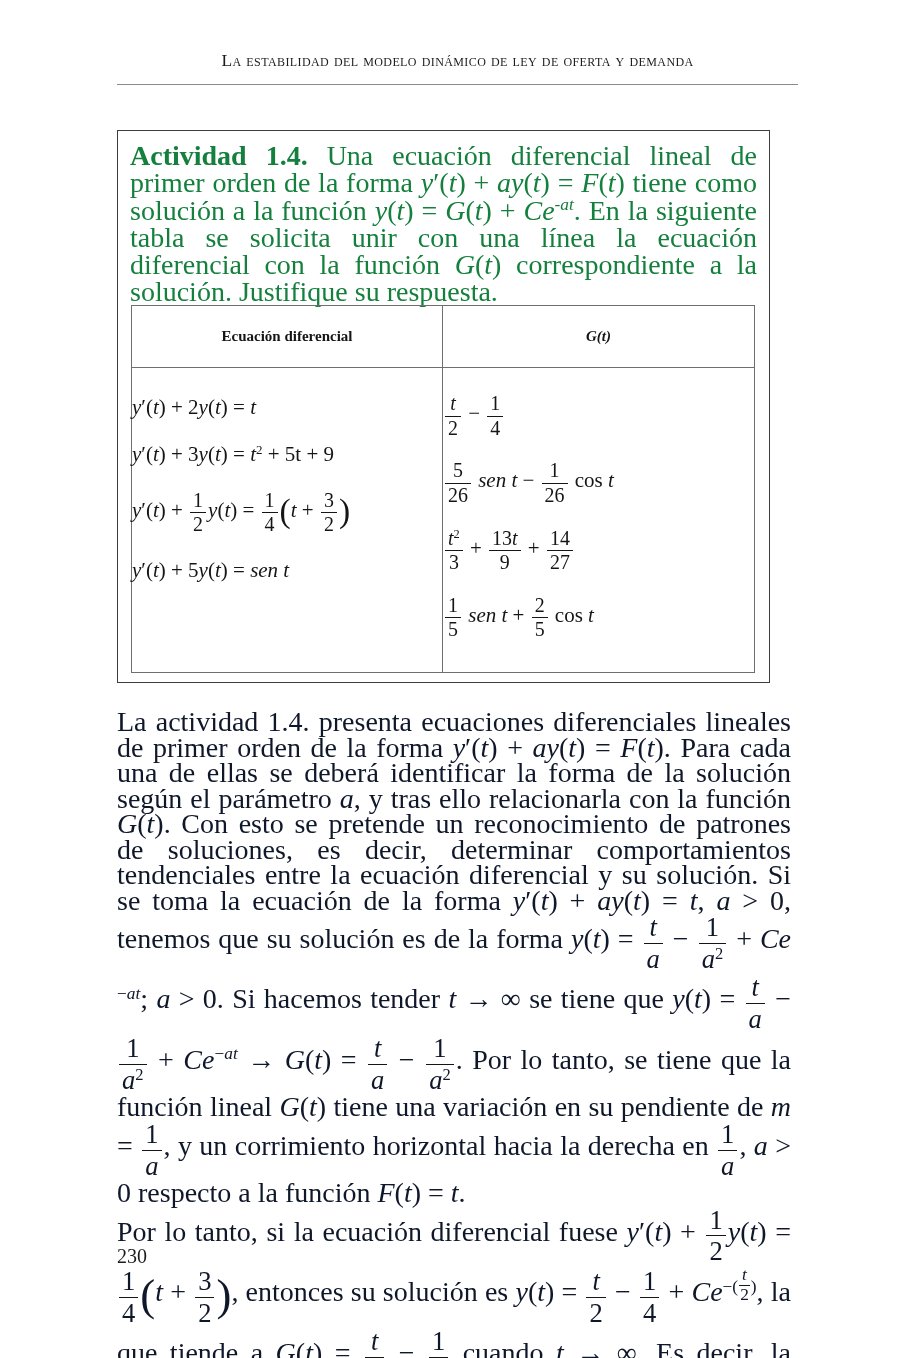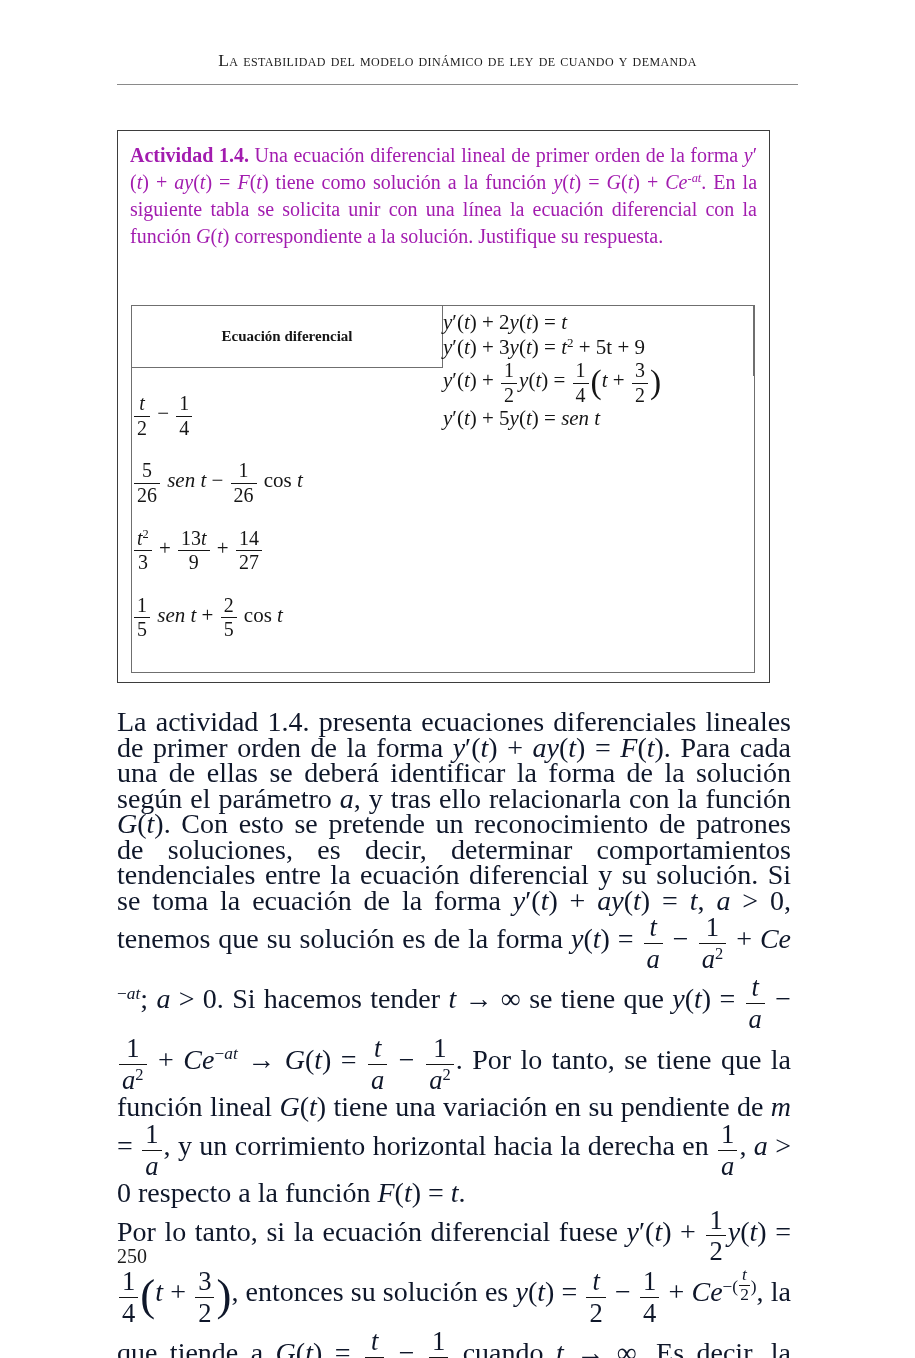--- a/index.html
+++ b/index.html
@@ -17,21 +17,21 @@
     position:absolute; left:117px; top:84px; width:681px; height:0;
     border-top:1.6px solid #8a8a8a;
   }
   
   .activity-box {
     position:absolute; left:117px; top:130px; width:653px; height:553px;
     border:1.8px solid #3d3d3d; box-sizing:border-box; background:#fff;
   }
   .activity-text {
     position:absolute; left:12px; right:12px; top:11px;
-    font-size:20px; line-height:27px; text-align:justify; color:#a21caf;
+    font-size:28px; line-height:27px; text-align:justify; color:#15803d;
   }
   
   .match-table {
     position:absolute; left:13px; top:174px; width:624px; height:368px;
     border:1px solid #6f6f6f; box-sizing:border-box;
     display:grid; grid-template-columns:1fr 1fr; grid-template-rows:62px 1fr;
   }
   .cell { box-sizing:border-box; }
   .th {
     display:flex; align-items:center; justify-content:center;
@@ -73,28 +73,29 @@
   }
   .page-number {
     position:absolute; left:117px; top:1245px; font-size:20px; color:#1c1c1c;
   }
 </style>
 </head>
 <body>
 
 <div class="page">
 
-  <div class="running-head">La estabilidad del modelo dinámico de ley de cuando y demanda</div>
+  <div class="running-head">La estabilidad del modelo dinámico de ley de oferta y demanda</div>
   <div class="head-rule"></div>
 
   <div class="activity-box">
     <div class="activity-text"><span class="mb">Actividad 1.4.</span><span> Una ecuación diferencial lineal de primer orden de la forma </span><span class="mi">y</span><span>′(</span><span class="mi">t</span><span>) + </span><span class="mi">ay</span><span>(</span><span class="mi">t</span><span>) = </span><span class="mi">F</span><span>(</span><span class="mi">t</span><span>) tiene como solución a la función </span><span class="mi">y</span><span>(</span><span class="mi">t</span><span>) = </span><span class="mi">G</span><span>(</span><span class="mi">t</span><span>) + </span><span class="mi">Ce</span><span class="sup"><span class="mi">-at</span></span><span>. En la siguiente tabla se solicita unir con una línea la ecuación diferencial con la función </span><span class="mi">G</span><span>(</span><span class="mi">t</span><span>) correspondiente a la solución. Justifique su respuesta.</span></div>
 
     <div class="match-table">
       <div class="cell th col-divider">Ecuación diferencial</div>
+      <div class="cell th th-right">G(t)</div>
 
       <div class="cell td td-left col-divider">
         <div class="eq"><span class="mi">y</span><span>′(</span><span class="mi">t</span><span>) + 2</span><span class="mi">y</span><span>(</span><span class="mi">t</span><span>) = </span><span class="mi">t</span></div>
         <div class="eq"><span class="mi">y</span><span>′(</span><span class="mi">t</span><span>) + 3</span><span class="mi">y</span><span>(</span><span class="mi">t</span><span>) = </span><span class="mi">t</span><span class="sup"><span>2</span></span><span> + 5t + 9</span></div>
         <div class="eq"><span class="mi">y</span><span>′(</span><span class="mi">t</span><span>) + </span><span class="frac"><span class="num"><span>1</span></span><span class="den"><span>2</span></span></span><span class="mi">y</span><span>(</span><span class="mi">t</span><span>) = </span><span class="frac"><span class="num"><span>1</span></span><span class="den"><span>4</span></span></span><span class="bigp">(</span><span class="mi">t</span><span> + </span><span class="frac"><span class="num"><span>3</span></span><span class="den"><span>2</span></span></span><span class="bigp">)</span></div>
         <div class="eq"><span class="mi">y</span><span>′(</span><span class="mi">t</span><span>) + 5</span><span class="mi">y</span><span>(</span><span class="mi">t</span><span>) = </span><span class="mi">sen t</span></div>
       </div>
 
       <div class="cell td td-right">
         <div class="eq"><span class="frac"><span class="num"><span class="mi">t</span></span><span class="den"><span>2</span></span></span><span> − </span><span class="frac"><span class="num"><span>1</span></span><span class="den"><span>4</span></span></span></div>
@@ -103,15 +104,15 @@
         <div class="eq"><span class="frac"><span class="num"><span>1</span></span><span class="den"><span>5</span></span></span><span class="mi"> sen t</span><span> + </span><span class="frac"><span class="num"><span>2</span></span><span class="den"><span>5</span></span></span><span> cos </span><span class="mi">t</span></div>
       </div>
     </div>
   </div>
 
   <div class="bodytext">
     <p><span>La actividad 1.4. presenta ecuaciones diferenciales lineales de primer orden de la forma </span><span class="mi">y</span><span>′(</span><span class="mi">t</span><span>) + </span><span class="mi">ay</span><span>(</span><span class="mi">t</span><span>) = </span><span class="mi">F</span><span>(</span><span class="mi">t</span><span>). Para cada una de ellas se deberá identificar la forma de la solución según el parámetro </span><span class="mi">a</span><span>, y tras ello relacionarla con la función </span><span class="mi">G</span><span>(</span><span class="mi">t</span><span>). Con esto se pretende un reconocimiento de patrones de soluciones, es decir, determinar comportamientos tendenciales entre la ecuación diferencial y su solución. Si se toma la ecuación de la forma </span><span class="mi">y</span><span>′(</span><span class="mi">t</span><span>) + </span><span class="mi">ay</span><span>(</span><span class="mi">t</span><span>) = </span><span class="mi">t</span><span>, </span><span class="mi">a</span><span> &gt; 0, tenemos que su solución es de la forma </span><span class="mi">y</span><span>(</span><span class="mi">t</span><span>) = </span><span class="frac"><span class="num"><span class="mi">t</span></span><span class="den"><span class="mi">a</span></span></span><span> − </span><span class="frac"><span class="num"><span>1</span></span><span class="den"><span class="mi">a</span><span class="sup"><span>2</span></span></span></span><span> + </span><span class="mi">Ce</span><span class="sup"><span>−</span><span class="mi">at</span></span><span>; </span><span class="mi">a</span><span> &gt; 0. Si hacemos tender </span><span class="mi">t</span><span> → ∞ se tiene que </span><span class="mi">y</span><span>(</span><span class="mi">t</span><span>) = </span><span class="frac"><span class="num"><span class="mi">t</span></span><span class="den"><span class="mi">a</span></span></span><span> − </span><span class="frac"><span class="num"><span>1</span></span><span class="den"><span class="mi">a</span><span class="sup"><span>2</span></span></span></span><span> + </span><span class="mi">Ce</span><span class="sup"><span>−</span><span class="mi">at</span></span><span> → </span><span class="mi">G</span><span>(</span><span class="mi">t</span><span>) = </span><span class="frac"><span class="num"><span class="mi">t</span></span><span class="den"><span class="mi">a</span></span></span><span> − </span><span class="frac"><span class="num"><span>1</span></span><span class="den"><span class="mi">a</span><span class="sup"><span>2</span></span></span></span><span>. Por lo tanto, se tiene que la función lineal </span><span class="mi">G</span><span>(</span><span class="mi">t</span><span>) tiene una variación en su pendiente de </span><span class="mi">m</span><span> = </span><span class="frac"><span class="num"><span>1</span></span><span class="den"><span class="mi">a</span></span></span><span>, y un corrimiento horizontal hacia la derecha en </span><span class="frac"><span class="num"><span>1</span></span><span class="den"><span class="mi">a</span></span></span><span>, </span><span class="mi">a</span><span> &gt; 0 respecto a la función </span><span class="mi">F</span><span>(</span><span class="mi">t</span><span>) = </span><span class="mi">t</span><span>.</span></p>
     <p><span>Por lo tanto, si la ecuación diferencial fuese </span><span class="mi">y</span><span>′(</span><span class="mi">t</span><span>) + </span><span class="frac"><span class="num"><span>1</span></span><span class="den"><span>2</span></span></span><span class="mi">y</span><span>(</span><span class="mi">t</span><span>) = </span><span class="frac"><span class="num"><span>1</span></span><span class="den"><span>4</span></span></span><span class="bigp">(</span><span class="mi">t</span><span> + </span><span class="frac"><span class="num"><span>3</span></span><span class="den"><span>2</span></span></span><span class="bigp">)</span><span>, entonces su solución es </span><span class="mi">y</span><span>(</span><span class="mi">t</span><span>) = </span><span class="frac"><span class="num"><span class="mi">t</span></span><span class="den"><span>2</span></span></span><span> − </span><span class="frac"><span class="num"><span>1</span></span><span class="den"><span>4</span></span></span><span> + </span><span class="mi">Ce</span><span class="sup"><span>−(</span><span class="frac"><span class="num"><span class="mi">t</span></span><span class="den"><span>2</span></span></span><span>)</span></span><span>, la que tiende a </span><span class="mi">G</span><span>(</span><span class="mi">t</span><span>) = </span><span class="frac"><span class="num"><span class="mi">t</span></span><span class="den"><span>2</span></span></span><span> − </span><span class="frac"><span class="num"><span>1</span></span><span class="den"><span>4</span></span></span><span> cuando </span><span class="mi">t</span><span> → ∞. Es decir, la gráfica de la función </span><span class="mi">G</span><span>(</span><span class="mi">t</span><span>) tiene un corrimiento</span></p>
   </div>
 
-  <div class="page-number">250</div>
+  <div class="page-number">230</div>
 
 </div>
 
 </body></html>

